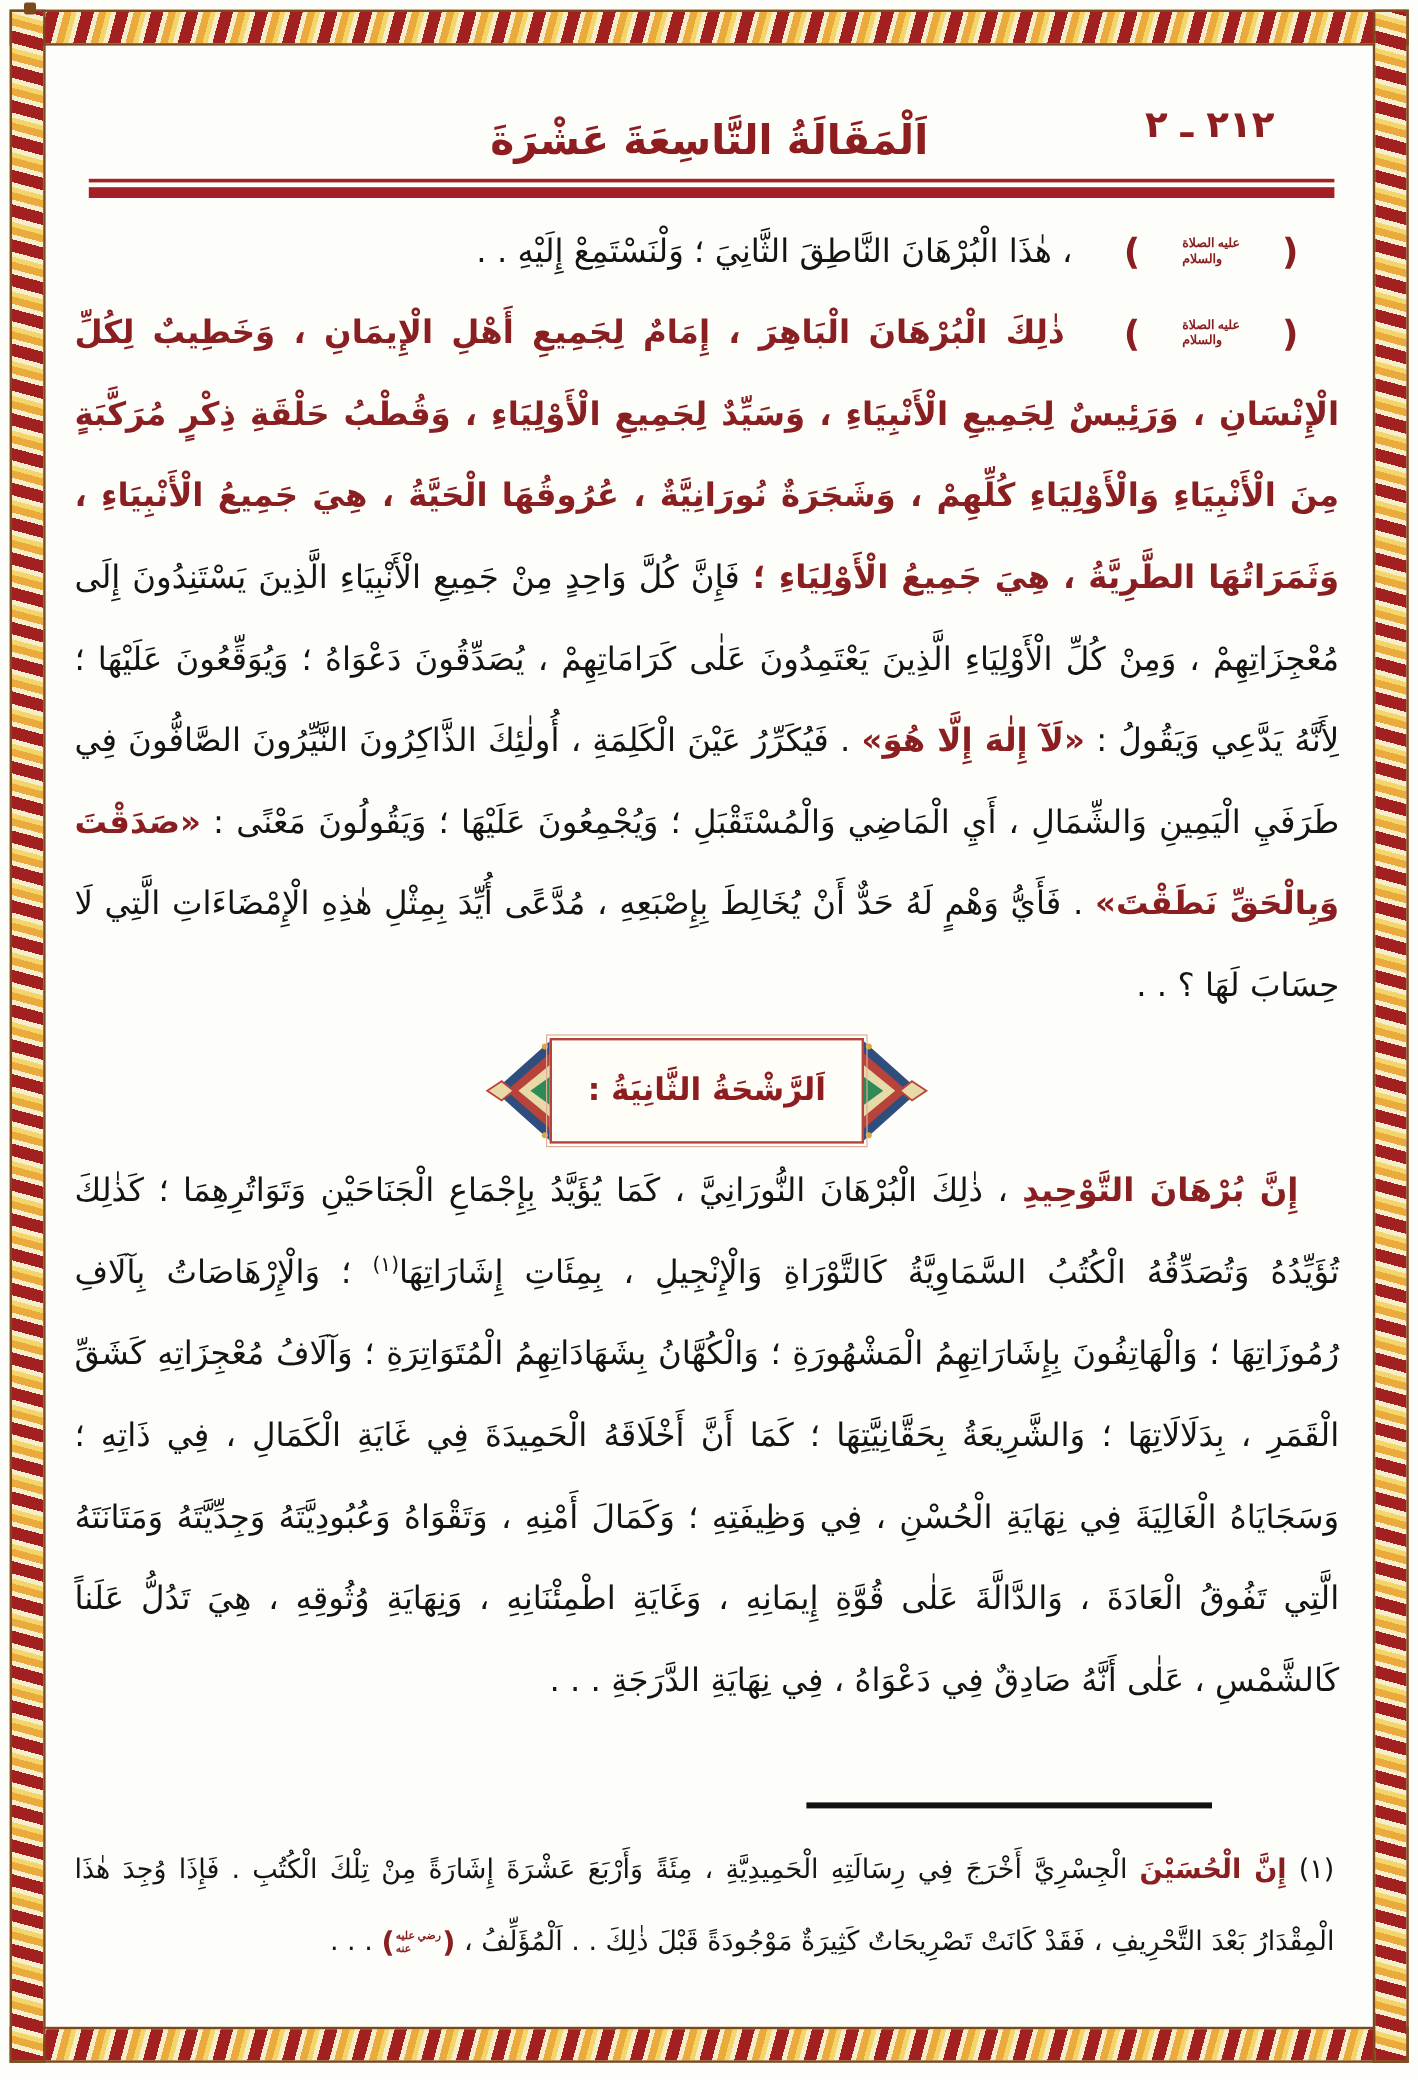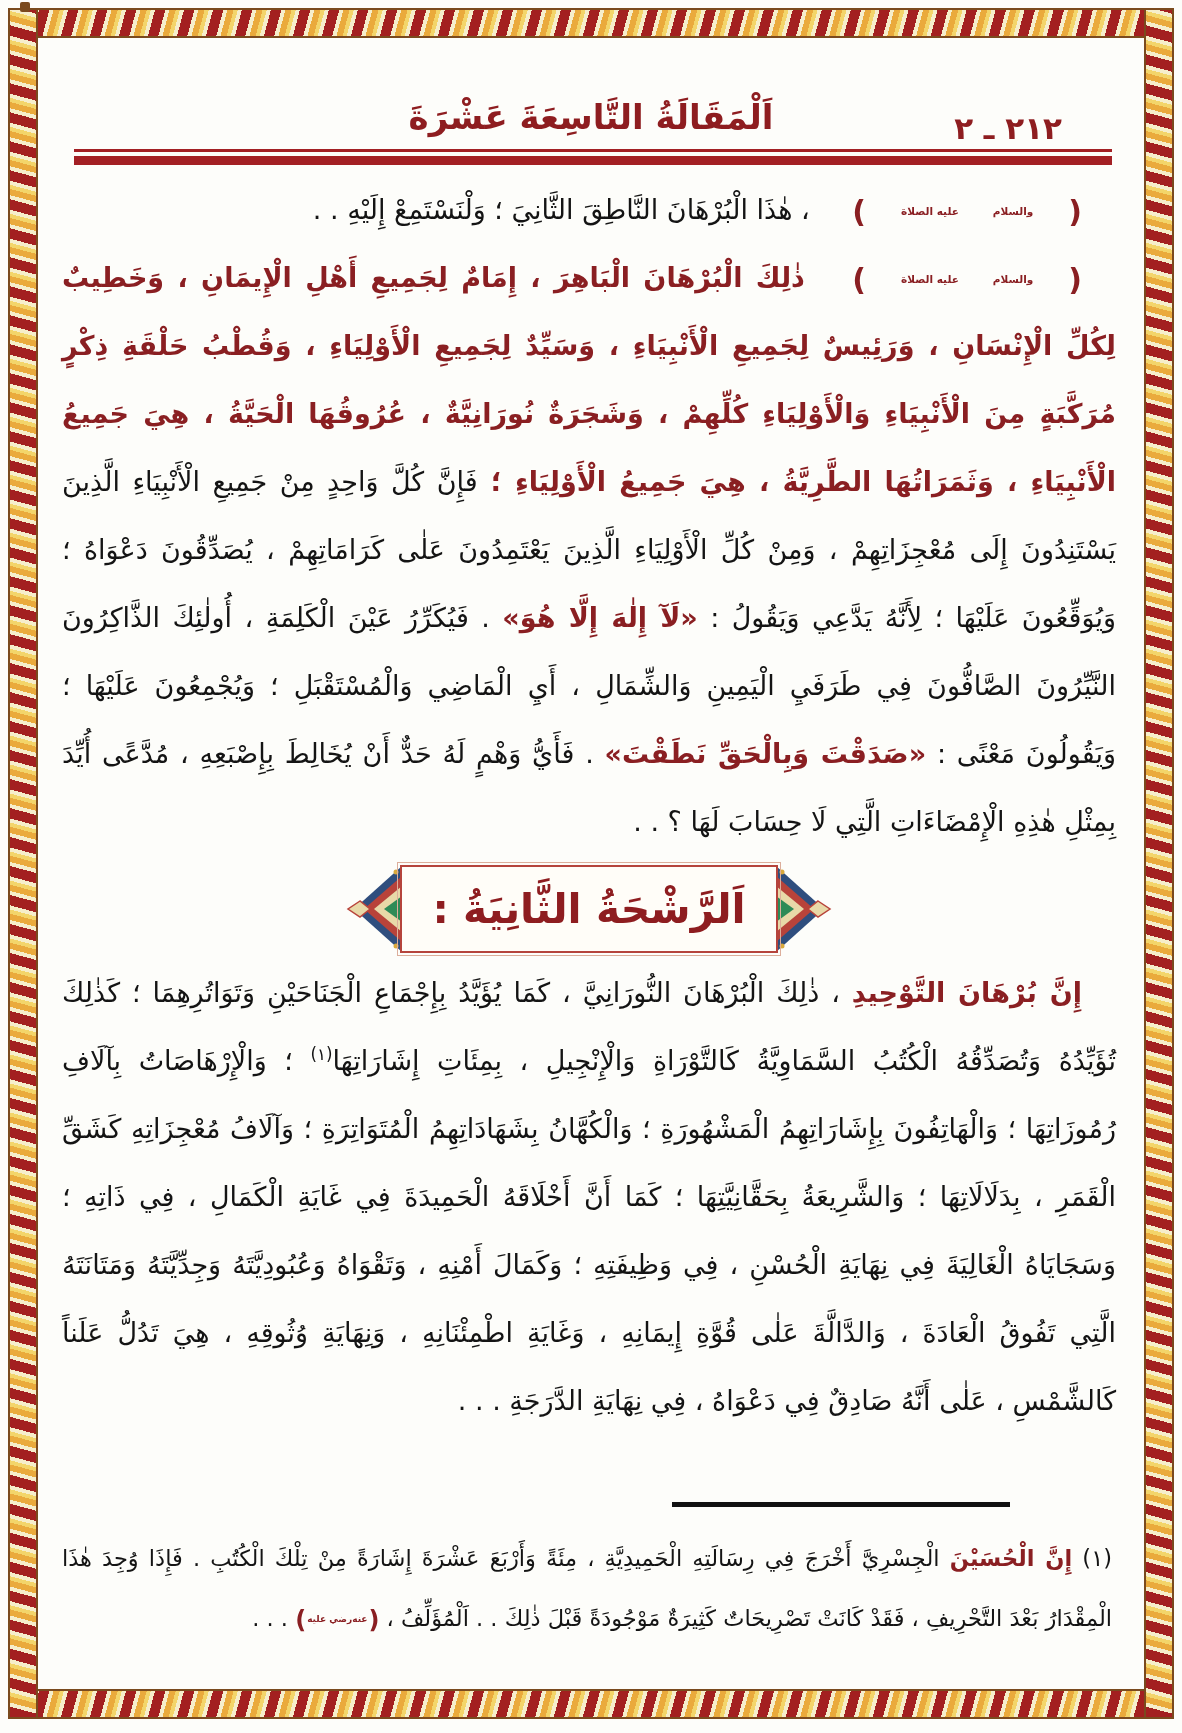--- a/index.html
+++ b/index.html
@@ -23,21 +23,21 @@
       #a32020 0 10px, #f6eecb 10px 14px, #eaaa3c 14px 20px,
       #f3d56a 20px 24px, #f6eecb 24px 28px);
   }
   .edge.left { left:8px; }
   .edge.right { right:8px; }
   .corner-finial { position:absolute; left:20px; top:2px; width:10px; height:10px; background:#7a4a1e; border-radius:2px; }
 
   
   .page-num {
     position:absolute; top:86px; right:120px;
-    color:#8e1d20; font-size:31px; font-weight:bold; direction:rtl; letter-spacing:4px;margin-top:24px;
+    color:#8e1d20; font-size:31px; font-weight:bold; direction:rtl; letter-spacing:4px;
   }
   .title {
     position:absolute; top:97px; left:0; right:0; text-align:center;
     color:#8e1d20; font-size:34px; font-weight:bold; direction:rtl;
   }
   .double-rule { position:absolute; top:149px; left:74px; right:70px; }
   .double-rule .thin { height:3px; background:#a32024; }
   .double-rule .thick { height:9px; background:#a32024; margin-top:4px; }
 
   
@@ -47,33 +47,33 @@
     font-size:27px; line-height:68px; font-weight:normal;
   }
   .para { margin:0; text-indent:34px; }
   .red { color:#8a1f22; font-weight:bold; }
   .black { color:#141414; }
   sup { font-size:62%; line-height:0; }
 
   
   .stack { display:inline-flex; direction:ltr; align-items:center; vertical-align:middle; line-height:normal; }
   .stack .paren { font-size:30px; font-weight:bold; }
-  .stack-box { display:inline-flex; flex-direction:row; text-align:left; margin:0 1px; }
+  .stack-box { display:inline-flex; flex-direction:column; text-align:left; margin:0 1px;font-family:Liberation Serif, serif; }
   .stack-line { font-size:10.5px; line-height:1.2; font-weight:bold; white-space:nowrap; }
 
   
   .medallion {
     direction:ltr; display:flex; justify-content:center; align-items:center;
     margin:9px auto 6px auto; width:fit-content; text-indent:0;
   }
   .med-box {
     border:2px solid #b5443c; outline:1px solid #dcae9b; outline-offset:2px;
     background:#fffdf8; padding:8px 30px; margin:0 -2px; position:relative; z-index:2;
   }
-  .med-box .label { color:#8e1d20; font-size:41px; font-weight:bold; direction:rtl; display:block; }
+  .med-box .label { color:#8e1d20; font-size:26px; font-weight:bold; direction:rtl; display:block; }
   .flank { display:block; z-index:1; }
 
   
   .fn-rule { position:absolute; top:1502px; left:672px; width:338px; height:5px; background:#111111; }
   .footnote {
     position:absolute; top:1528px; left:62px; right:70px;
     direction:rtl; text-align:justify; color:#141414;
     font-size:22.5px; line-height:60px;
   }
   .footnote .stack .paren { font-size:24px; }

